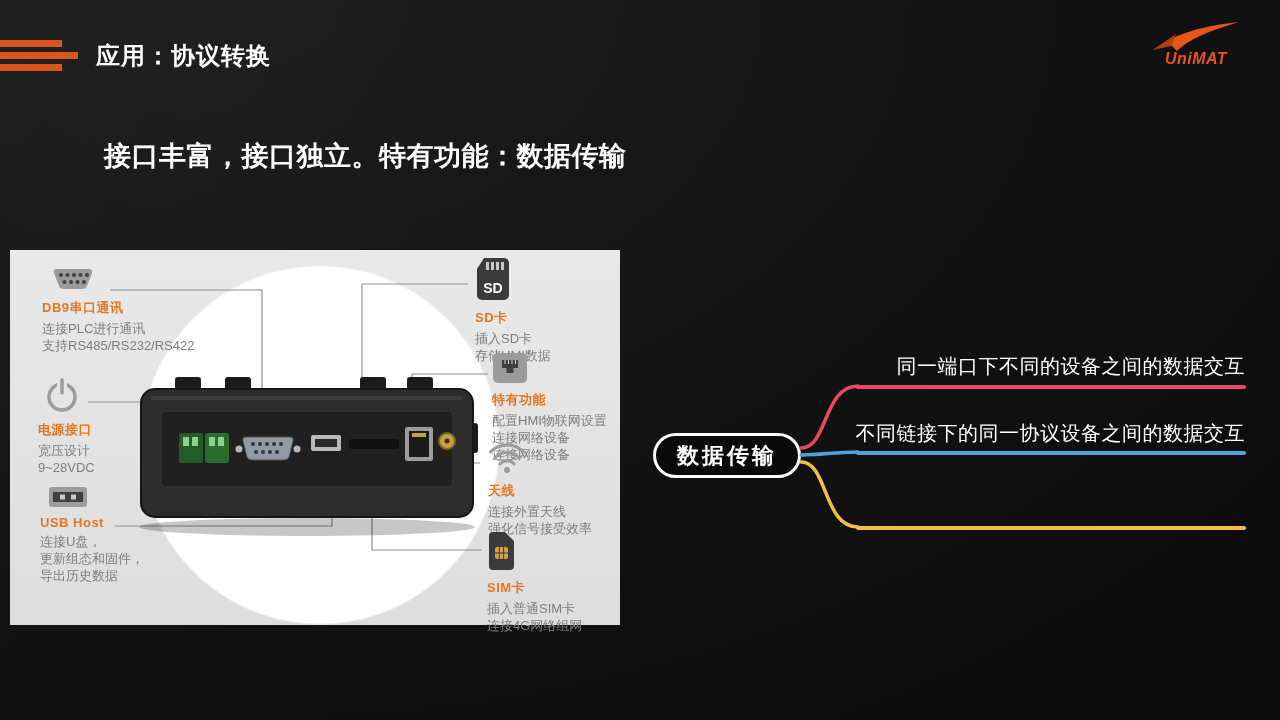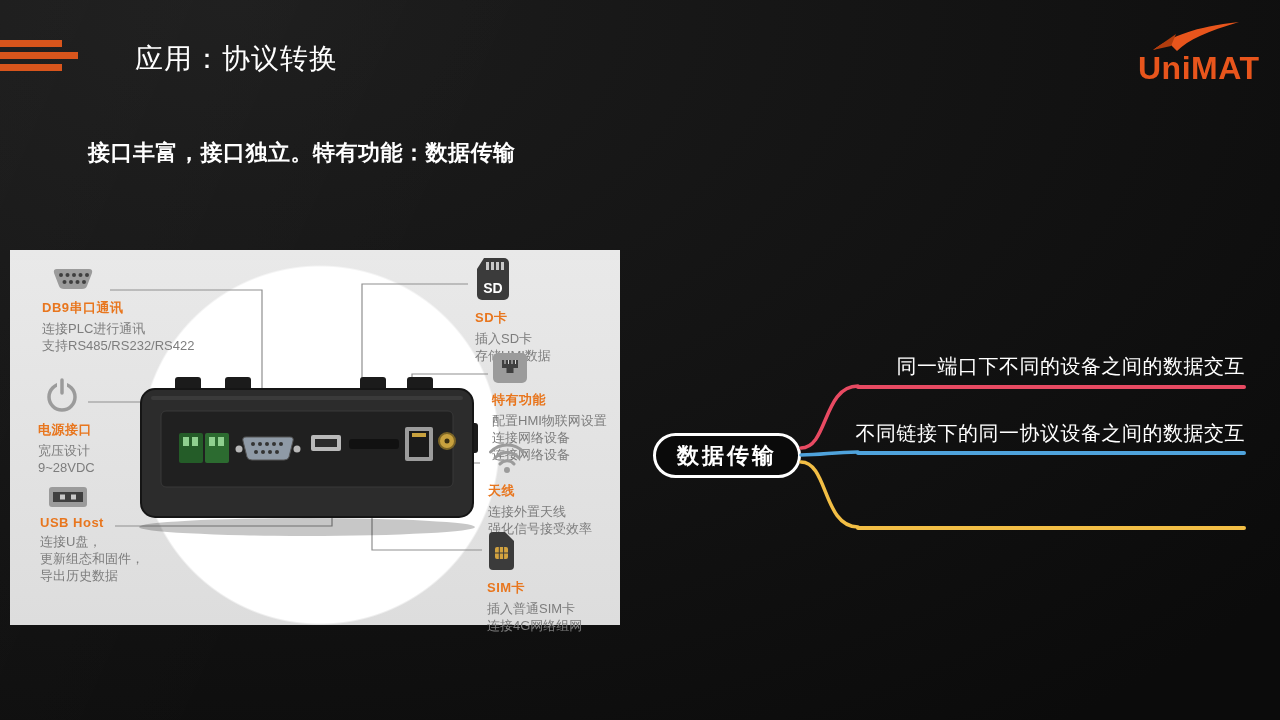--- a/index.html
+++ b/index.html
@@ -13,31 +13,31 @@
     background:
       linear-gradient(115deg, rgba(255,255,255,0.025) 0%, rgba(255,255,255,0) 35%),
       radial-gradient(1400px 900px at 18% 0%, #1d1d1d 0%, #131313 55%, #0b0b0b 100%);
   }
   
   .header-bars{position:absolute;left:0;top:40px;}
   .bar{height:7px;background:#d8551c;margin-bottom:5px;}
   .bar-1{width:62px}.bar-2{width:78px}.bar-3{width:62px}
   .title{
     position:absolute;left:96px;top:40px;
-    font-size:28px;font-weight:normal;color:#ffffff;letter-spacing:1px;margin-left:39px;
+    font-size:24px;font-weight:bold;color:#ffffff;letter-spacing:1px;
   }
   .logo{position:absolute;right:26px;top:20px;width:116px;text-align:center;}
   .logo-swoosh{display:block;margin:0 auto;}
   .logo-text{
-    font-size:32px;font-weight:bold;color:#e8551c;letter-spacing:0.5px;
-    margin-top:-2px;
+    font-size:16px;font-weight:bold;color:#e8551c;letter-spacing:0.5px;
+    font-style:italic;margin-top:-2px;
   }
   .subtitle{
-    position:absolute;left:88px;top:138px;
-    font-size:22px;font-weight:bold;color:#ffffff;letter-spacing:0.5px;
+    position:absolute;left:104px;top:138px;
+    font-size:27px;font-weight:bold;color:#ffffff;letter-spacing:0.5px;
   }
   
   .panel{
     position:absolute;left:10px;top:250px;width:610px;height:375px;
     background:
       radial-gradient(circle at 310px 195px, #ffffff 0 178px, rgba(255,255,255,0) 180px),
       linear-gradient(#e9e9e9, #dddddd);
   }
   .conn-lines{position:absolute;left:0;top:0;}
   .device{position:absolute;left:125px;top:115px;}

